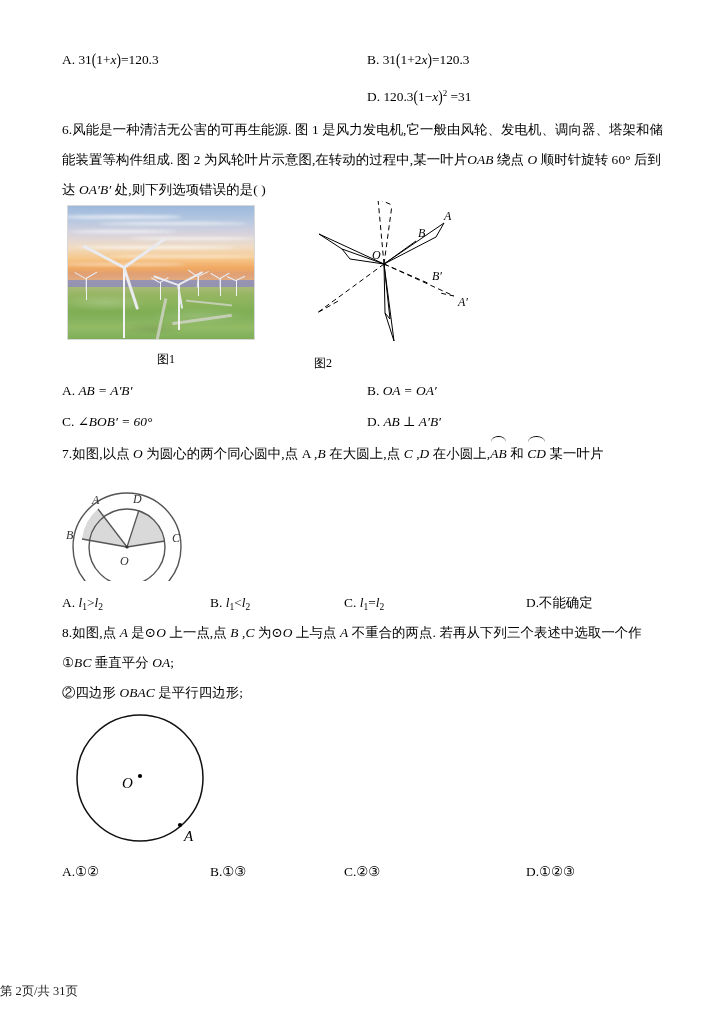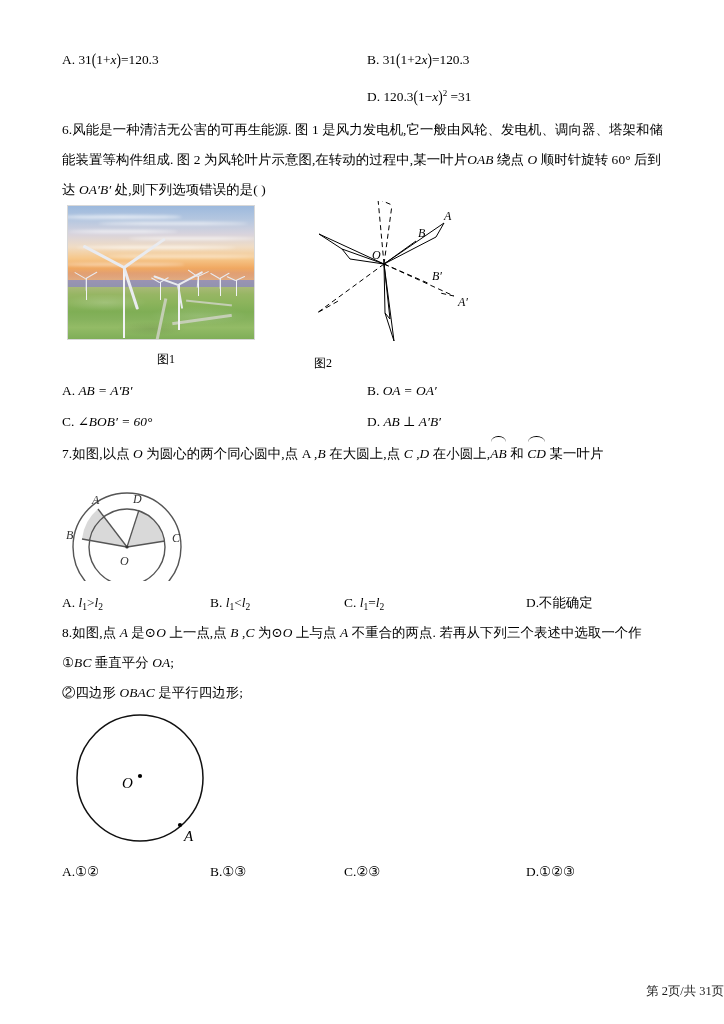--- a/index.html
+++ b/index.html
@@ -179,21 +179,21 @@
     left: 5px;
     top: 0px;
     width: 190px;
     height: 145px;
   }
   .footer {
     position: absolute;
     left: 0;
     top: 983px;
     width: 724px;
-    text-align: right;
+    text-align: left;
     font-size: 12.4px;
     color: #1a1a1a;
   }
   .spacer-photo { height: 146px; }
   .spacer-f7 { height: 118px; }
   .spacer-f8 { height: 148px; }
 </style>
 </head>
 <body>
 

